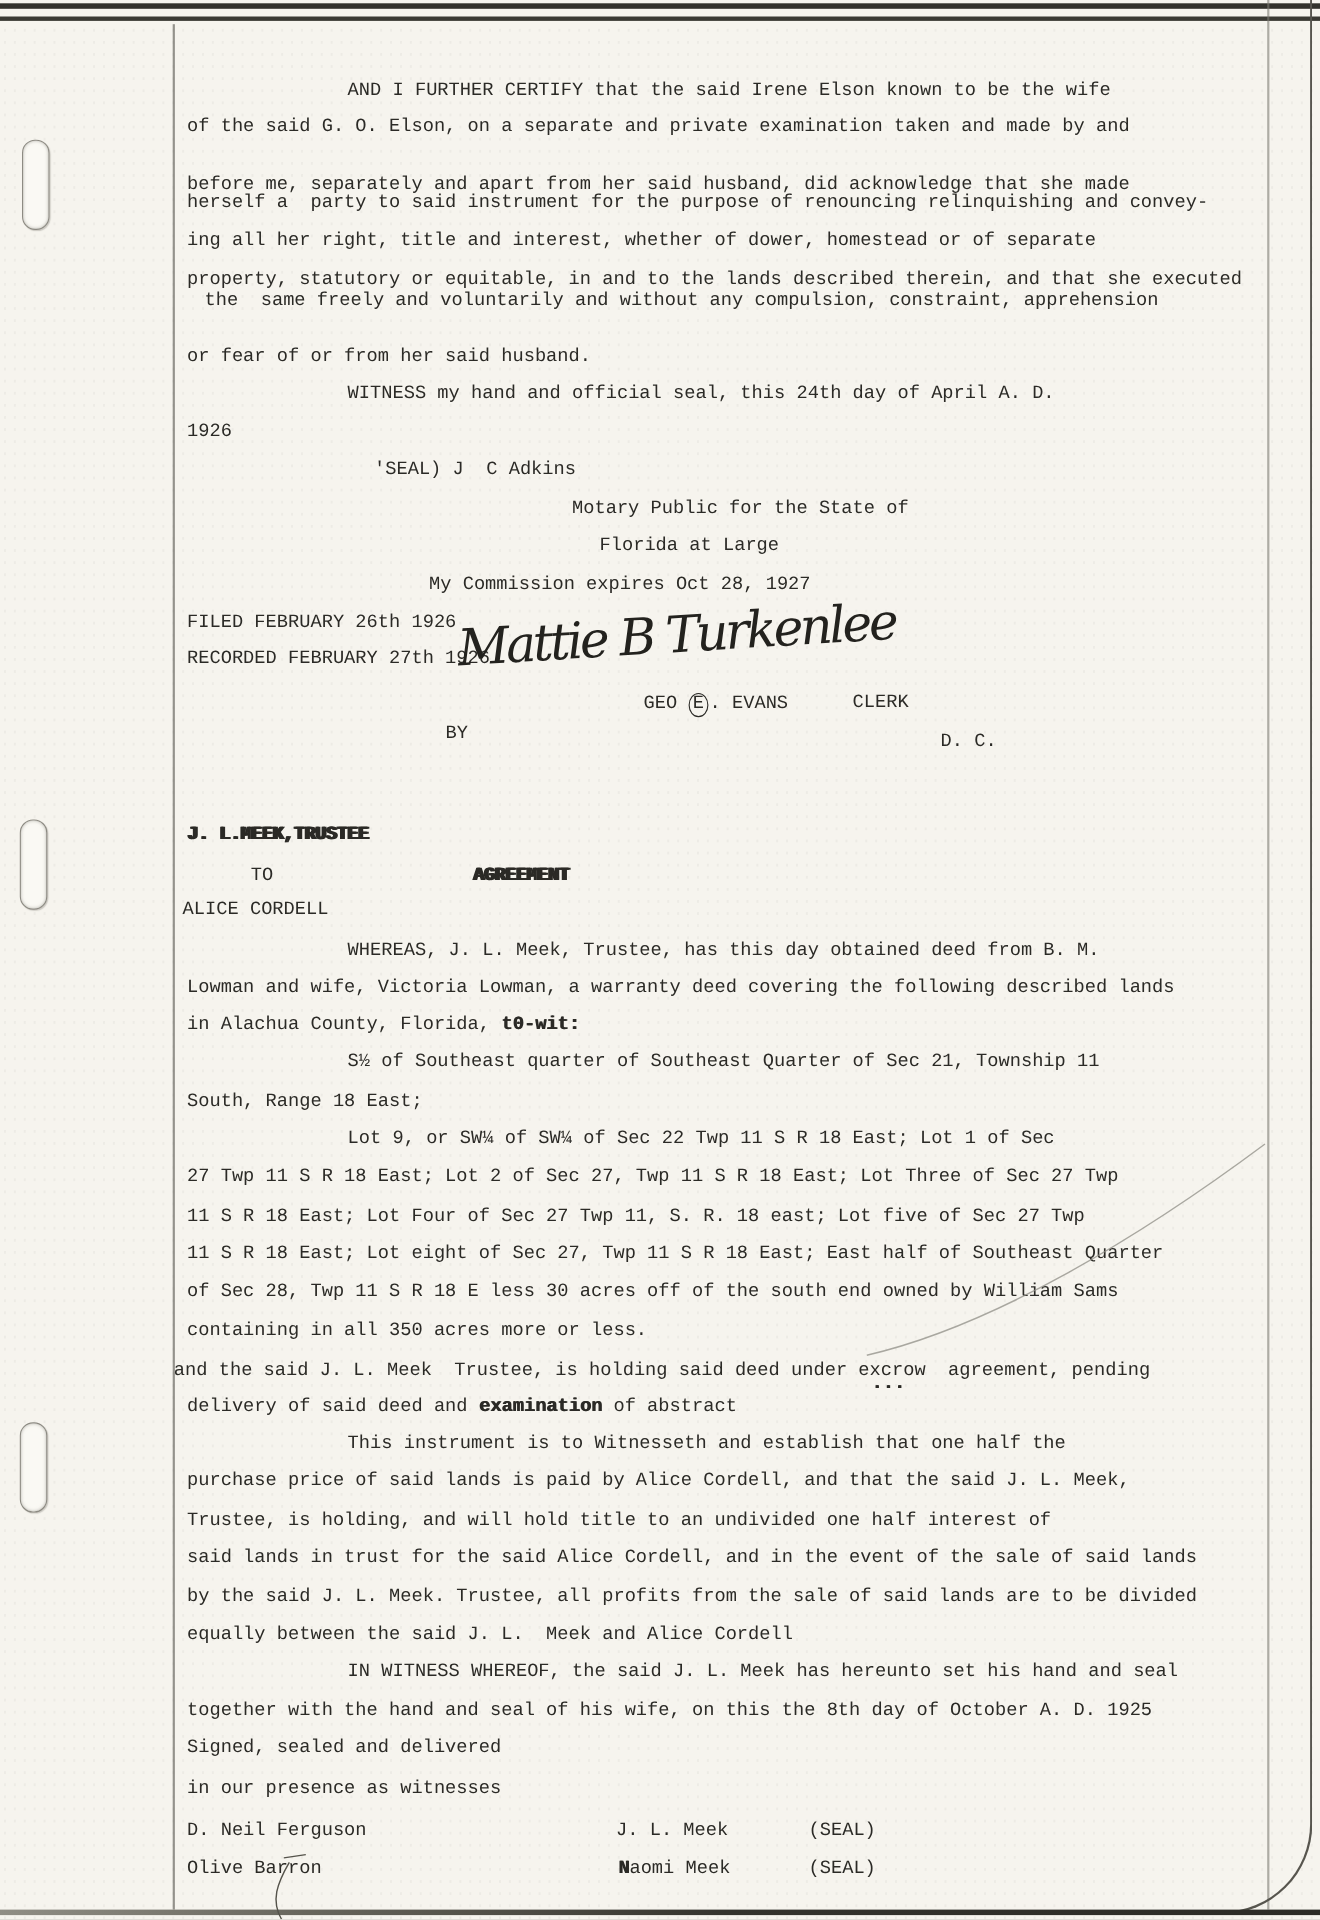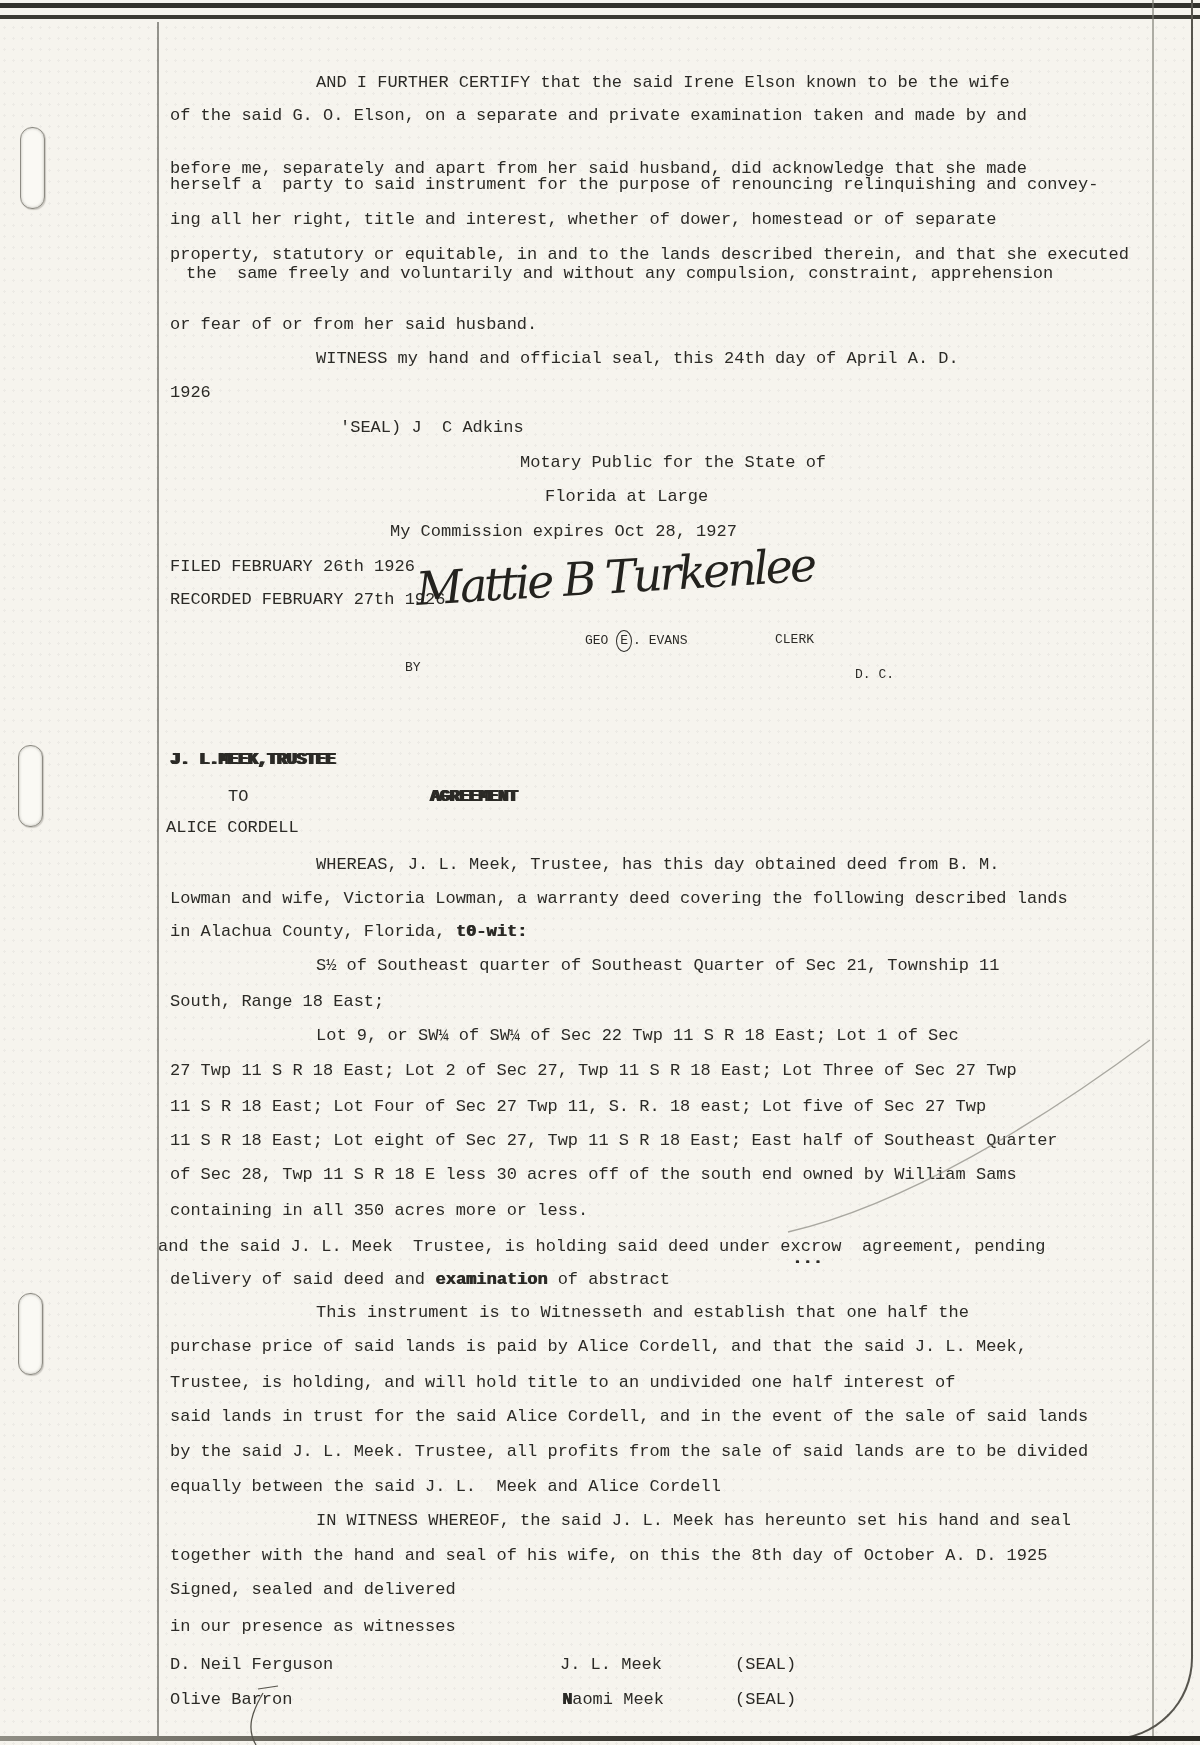--- a/index.html
+++ b/index.html
@@ -26,21 +26,21 @@
   .right-line{position:absolute;left:1152px;top:0;width:2px;height:1736px;background:#7d7b73;opacity:.6;}
   .outer-corner{
     position:absolute;left:1040px;top:0;width:151px;height:1738px;
     border-right:2px solid #57554e;border-bottom:2px solid #57554e;
     border-bottom-right-radius:82px;
   }
   .bottom-band{
     position:absolute;left:0;right:0;top:1736px;height:5px;
     background:linear-gradient(90deg,#908e85 0%,#605e55 28%,#34332d 55%,#2c2b26 100%);
   }
-  .clerk-item{position:absolute;font-size:13px;line-height:20px;white-space:pre;}
+  .clerk-item{position:absolute;font-size:17px;line-height:20px;white-space:pre;}
   .circle-e{display:inline-block;border:1.5px solid #2b2a26;border-radius:50%;padding:0 3px;margin-right:1px;}
   .sig{
     position:absolute;left:416px;top:562px;
     font-family:"DejaVu Serif",serif;font-style:italic;
     font-size:46px;letter-spacing:-3px;color:#23221e;
     transform:rotate(-3.5deg);transform-origin:left center;white-space:pre;
   }
   .pen-marks{position:absolute;left:0;top:0;pointer-events:none;}
 </style>
 </head>

